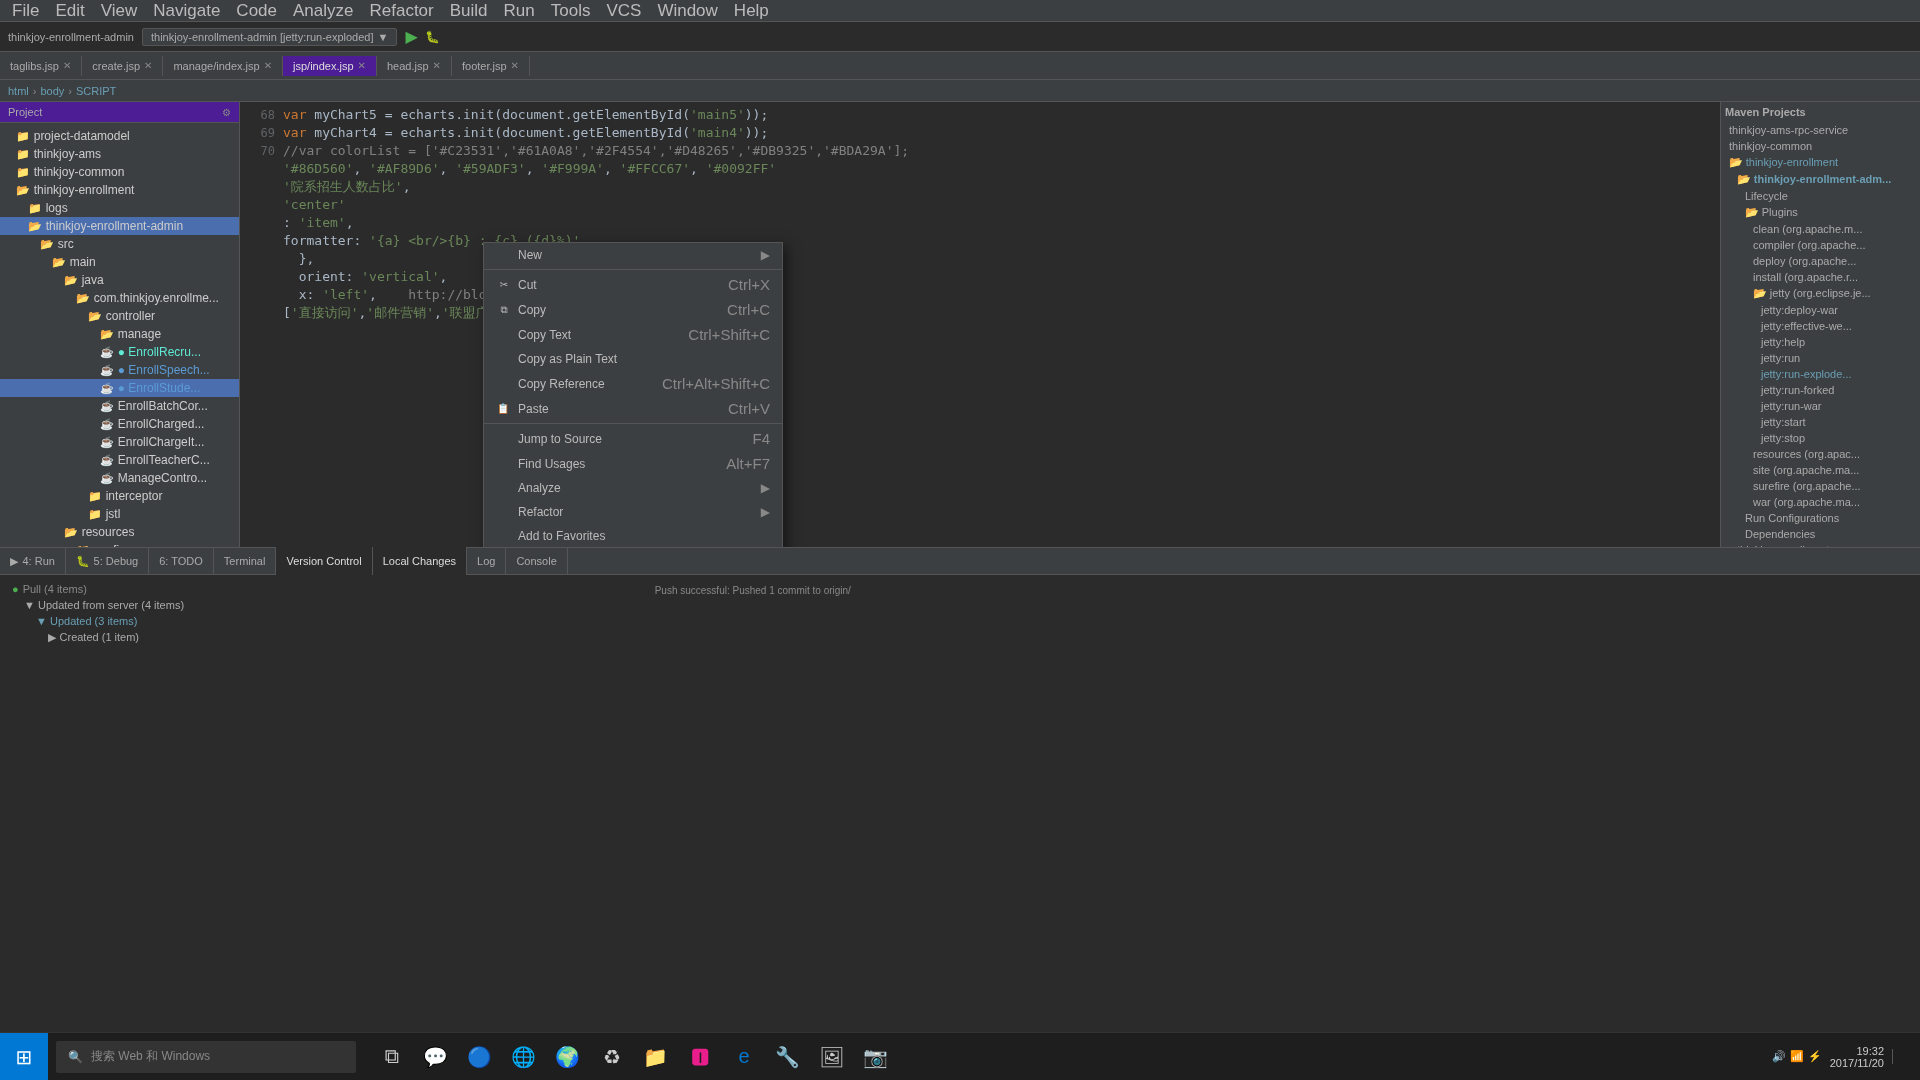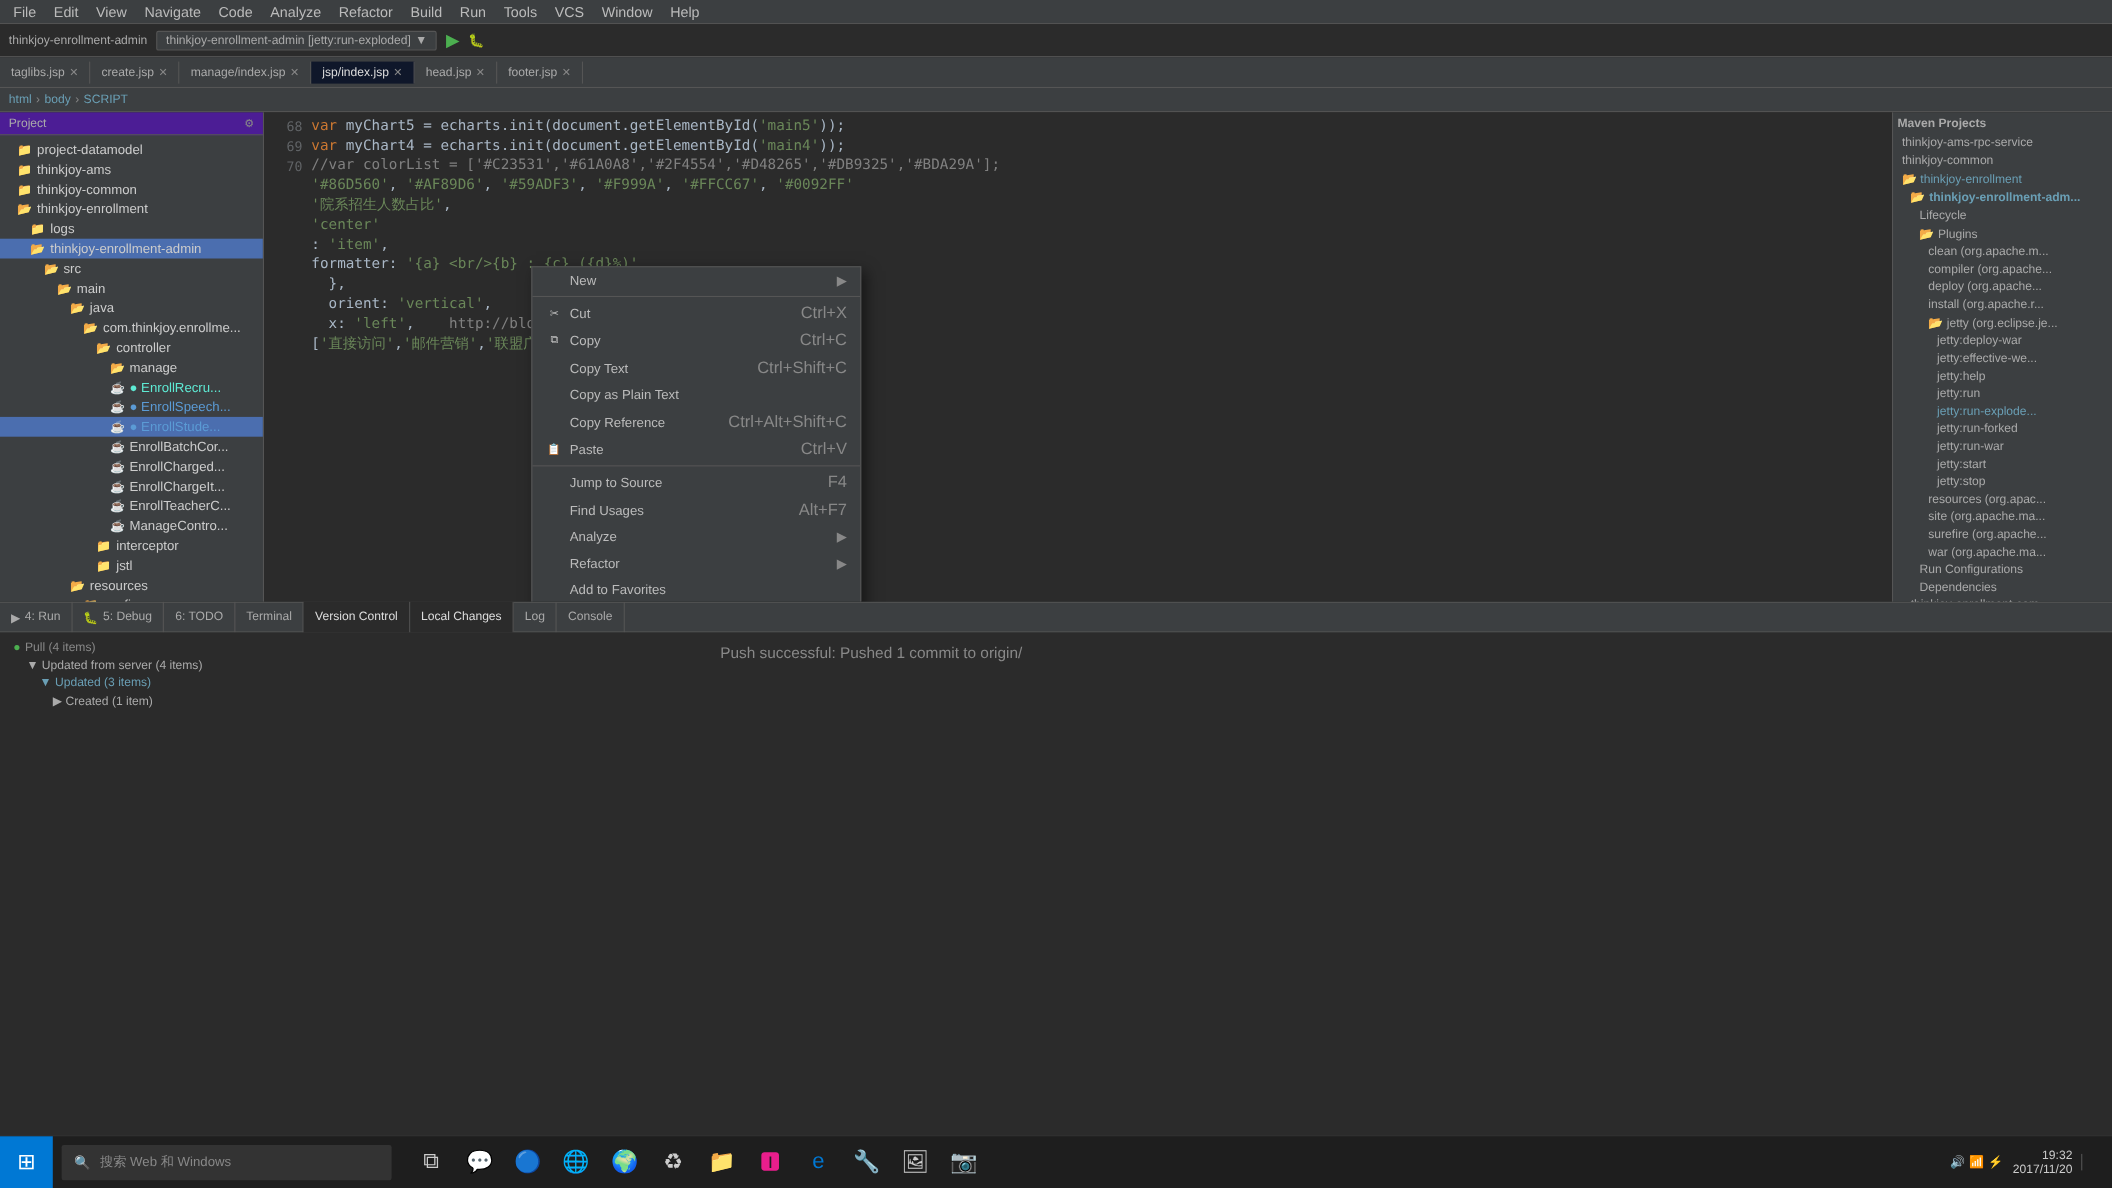--- a/index.html
+++ b/index.html
@@ -1,25 +1,25 @@
 <!DOCTYPE html>
 <html><head>
   <meta charset="utf-8">
   <style>
     * { margin: 0; padding: 0; box-sizing: border-box; }
     body { width: 1920px; height: 1080px; overflow: hidden; background: #2b2b2b; font-family: 'Segoe UI', Arial, sans-serif; font-size: 12px; color: #ccc; position: relative; }
 
     
     .menu-bar { background: #3c3f41; height: 22px; display: flex; align-items: center; padding: 0 4px; border-bottom: 1px solid #555; }
-    .menu-item { padding: 2px 8px; color: #bbb; font-size: 13px; cursor: pointer; }
+    .menu-item { padding: 2px 8px; color: #bbb; font-size: 17px; cursor: pointer; }
 
     
     .tab-bar { background: #3c3f41; height: 28px; display: flex; align-items: center; border-bottom: 1px solid #555; overflow: hidden; }
     .tab { padding: 4px 10px; font-size: 11px; color: #aaa; border-right: 1px solid #555; cursor: pointer; white-space: nowrap; display: flex; align-items: center; gap: 4px; height: 20px; }
-    .tab.active { background: #0f172a; color: #ddd; }
+    .tab.active { background: #4c1d95; color: #ddd; }
     .tab-close { font-size: 10px; color: #888; }
 
     
     .left-panel { width: 240px; background: #3c3f41; border-right: 1px solid #555; display: flex; flex-direction: column; }
     .project-tree { flex: 1; overflow: hidden; padding: 4px 0; font-size: 12px; }
     .tree-item { padding: 2px 4px; cursor: pointer; display: flex; align-items: center; gap: 4px; white-space: nowrap; overflow: hidden; }
     .tree-item.selected { background: #4b6eaf; }
     .indent-1 { padding-left: 16px; }
     .indent-2 { padding-left: 28px; }
     .indent-3 { padding-left: 40px; }
@@ -475,21 +475,21 @@
       <div style="padding:2px 16px;color:#aaa;">
         <span>▼</span> Updated from server (4 items)
       </div>
       <div style="padding:2px 28px;color:#6a9fb5;">
         <span>▼</span> Updated (3 items)
       </div>
       <div style="padding:2px 40px;color:#aaa;">
         <span>▶</span> Created (1 item)
       </div>
     </div>
-    <div style="flex:2;padding:4px;color:#888;font-size:14px;">
+    <div style="flex:2;padding:4px;color:#888;font-size:10px;">
       <span>Push successful: Pushed 1 commit to origin/</span>
     </div>
   </div>
 </div>
 
 <div class="taskbar">
   <div class="taskbar-start">⊞</div>
   <div class="taskbar-search">
     <span>🔍</span>
     <span>搜索 Web 和 Windows</span>

